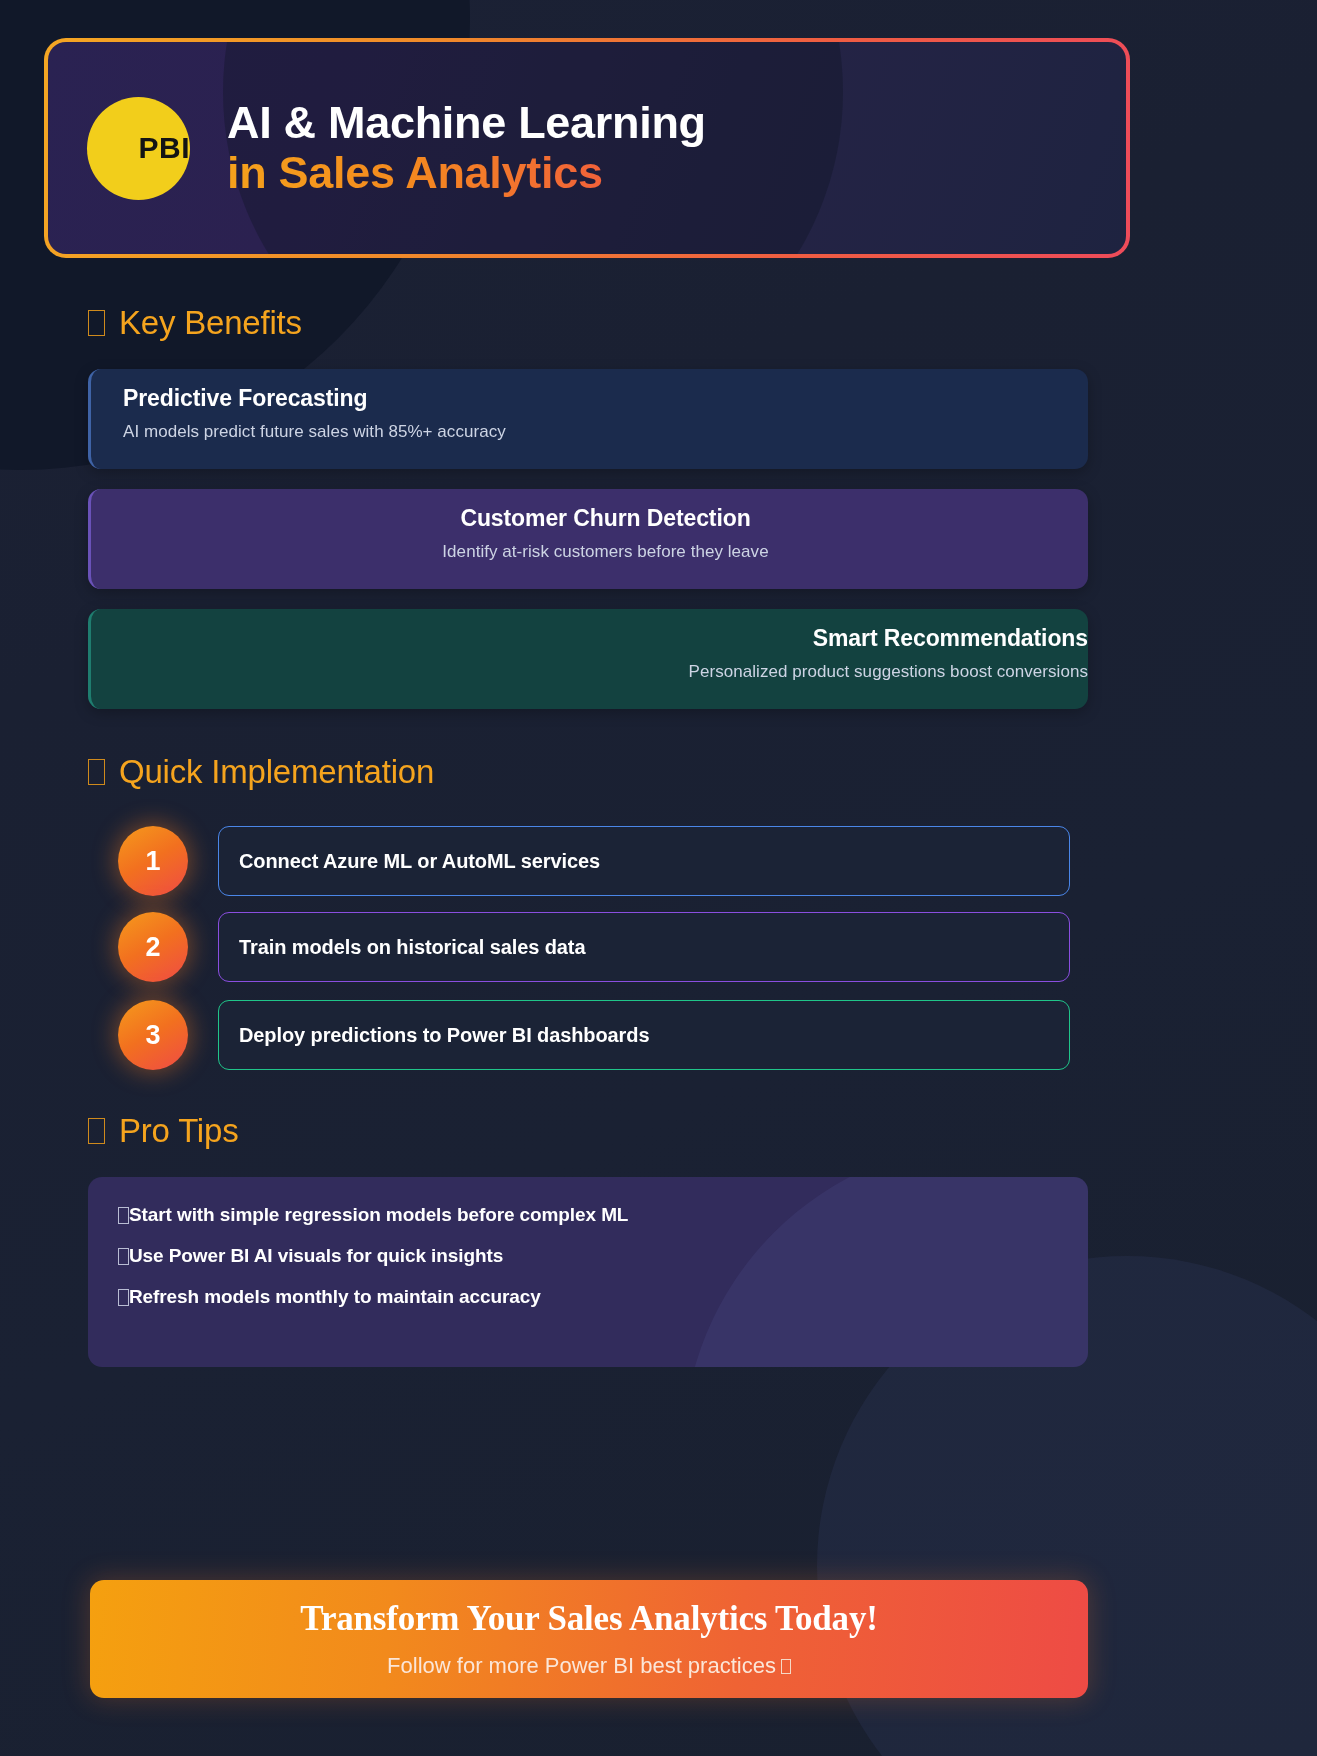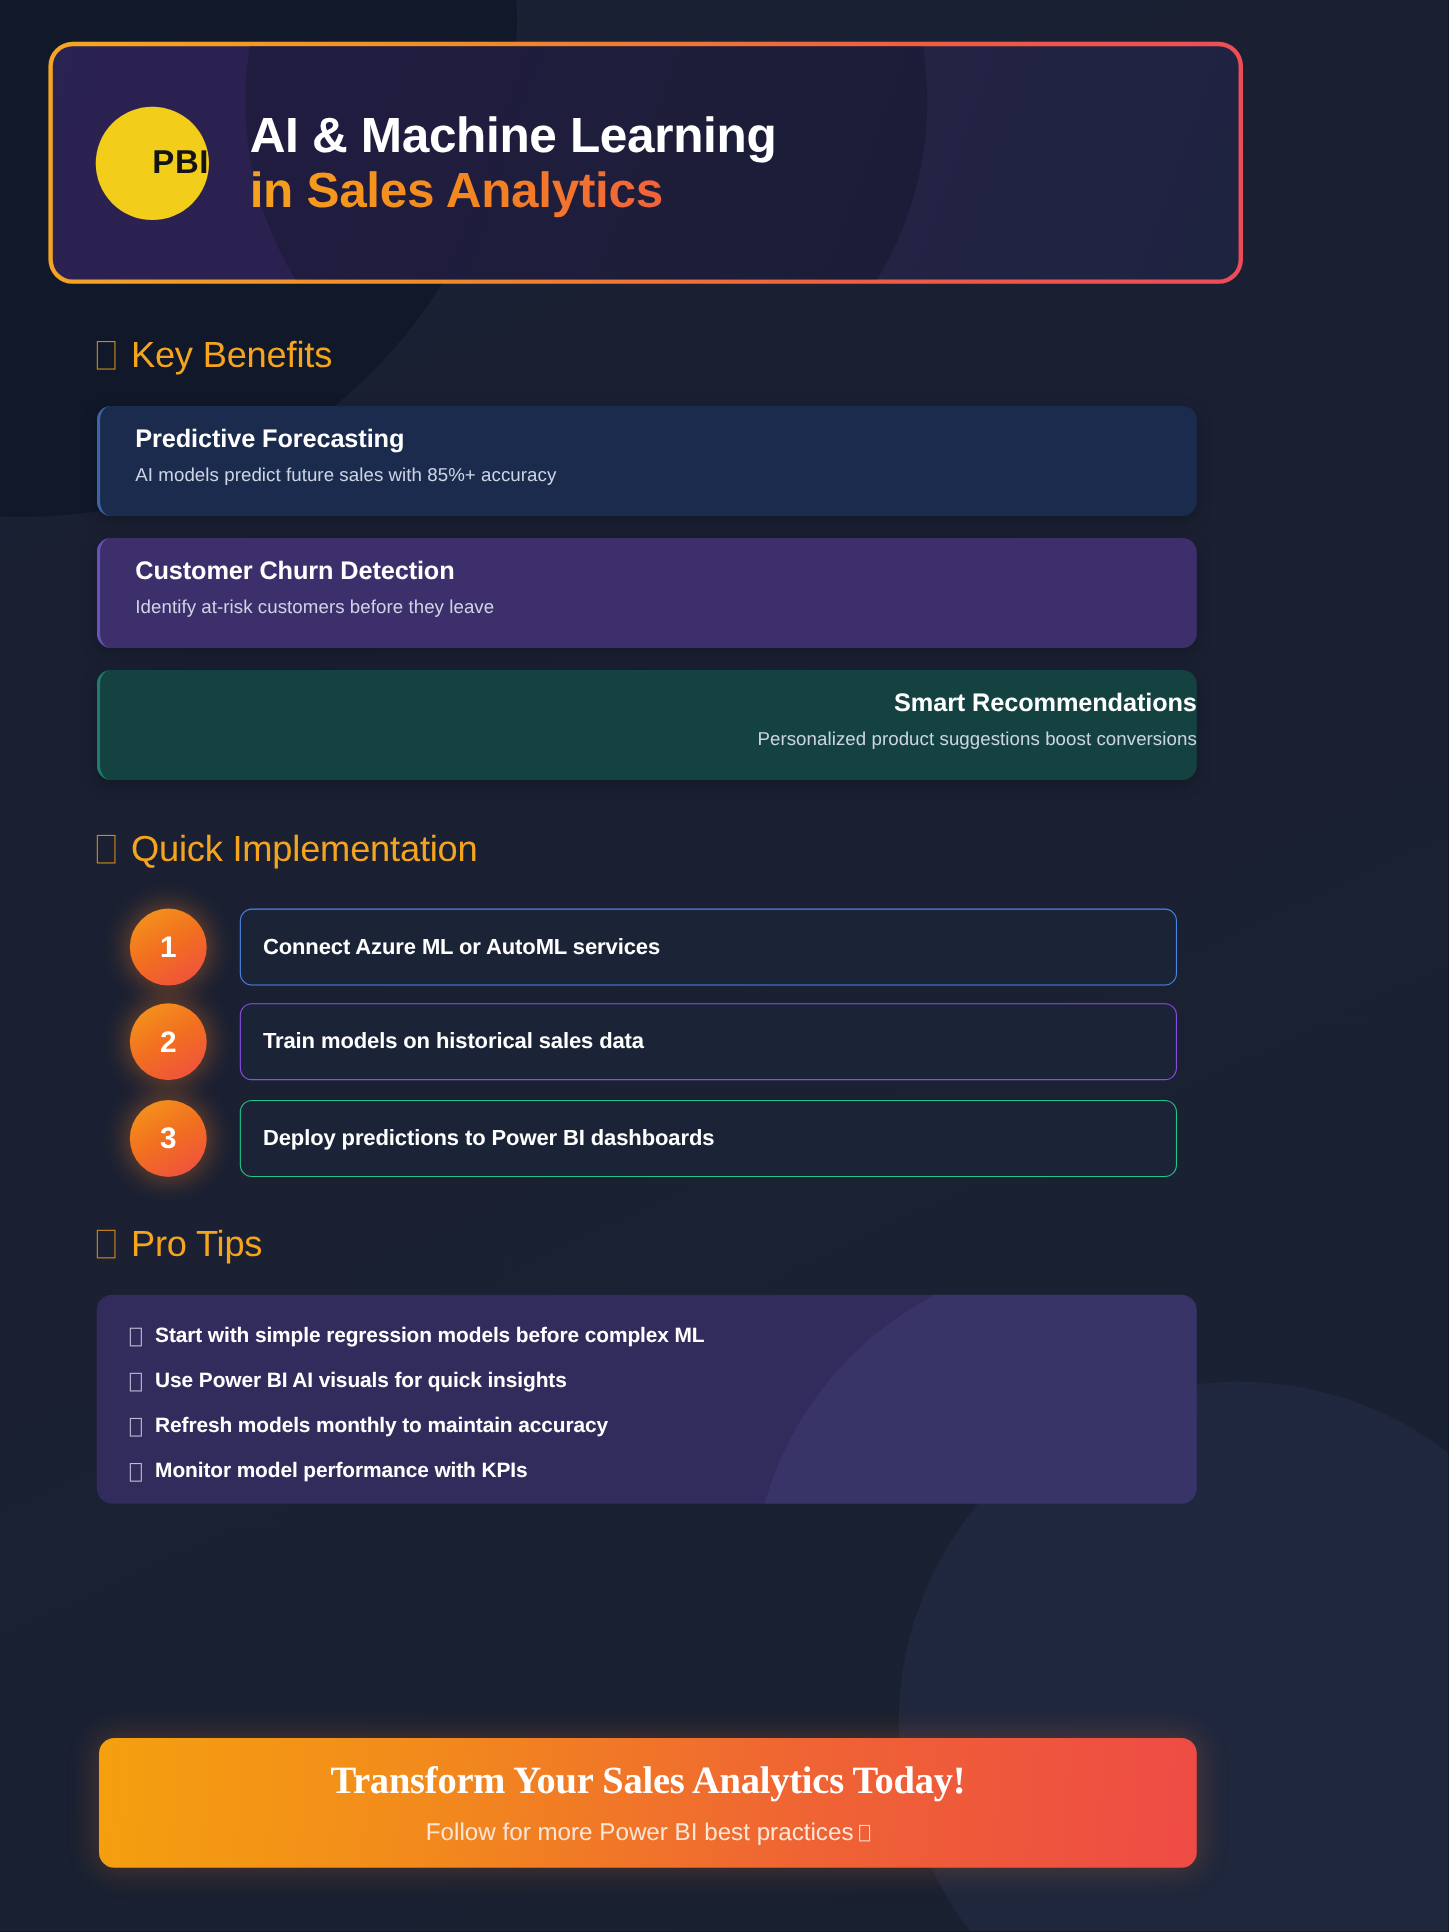--- a/index.html
+++ b/index.html
@@ -149,21 +149,21 @@
     font-weight: bold;
     letter-spacing: -0.1px;
   }
   .benefit-card .b-desc {
     margin-top: 10px;
     color: #cdd4e4;
     font-size: 17px;
     letter-spacing: 0.05px;
   }
   .bc-0 { background: #1b2b4d; border-left: 3px solid #3f63a6; }
-  .bc-1 { background: #3c2f6b; border-left: 3px solid #6a52b8; }
+  .bc-1 { background: #3c2f6b; border-left: 3px solid #6a52b8; text-align: center; }
   .bc-2 { background: #134240; border-left: 3px solid #1f7d6f; }
 
   
   .step-row { position: absolute; left: 118px; display: flex; align-items: center; }
   .step-bubble {
     width: 70px; height: 70px;
     border-radius: 50%;
     flex: none;
     background: linear-gradient(150deg, #f59a1c 0%, #f2701f 48%, #ef4b45 100%);
     box-shadow: 0 0 22px 4px rgba(242,120,32,0.38);
@@ -205,21 +205,20 @@
     width: 620px; height: 620px;
     border-radius: 50%;
     right: -215px; bottom: -395px;
     background: rgba(120, 130, 205, 0.10);
   }
   .tip-row {
     position: relative;
     z-index: 2;
     display: flex;
     align-items: center;
-    gap: 12px;
     margin-bottom: 19px;
     color: #ffffff;
     font-size: 19px;
     font-weight: bold;
     letter-spacing: -0.1px;
   }
   .tofu-light {
     display: inline-block;
     width: 11px; height: 17px;
     border: 1.4px solid #b9bdd4;
@@ -330,24 +329,20 @@
       <span>Start with simple regression models before complex ML</span>
     </div>
     <div class="tip-row">
       <span class="tofu-light"></span>
       <span>Use Power BI AI visuals for quick insights</span>
     </div>
     <div class="tip-row">
       <span class="tofu-light"></span>
       <span>Refresh models monthly to maintain accuracy</span>
     </div>
-    <div class="tip-row">
-      <span class="tofu-light"></span>
-      <span>Monitor model performance with KPIs</span>
-    </div>
   </div>
 
   <div class="cta">
     <div class="cta-title">Transform Your Sales Analytics Today!</div>
     <div class="cta-sub">
       <span>Follow for more Power BI best practices</span><span class="tofu-inline"></span>
     </div>
   </div>
 
 </div>

